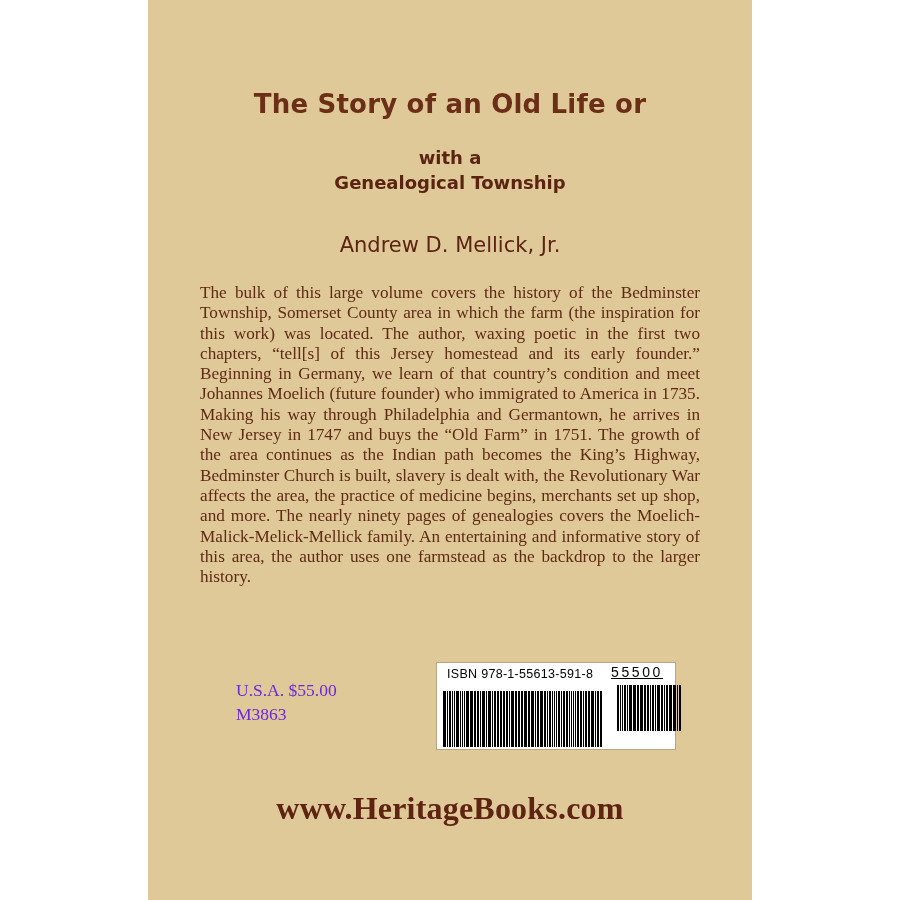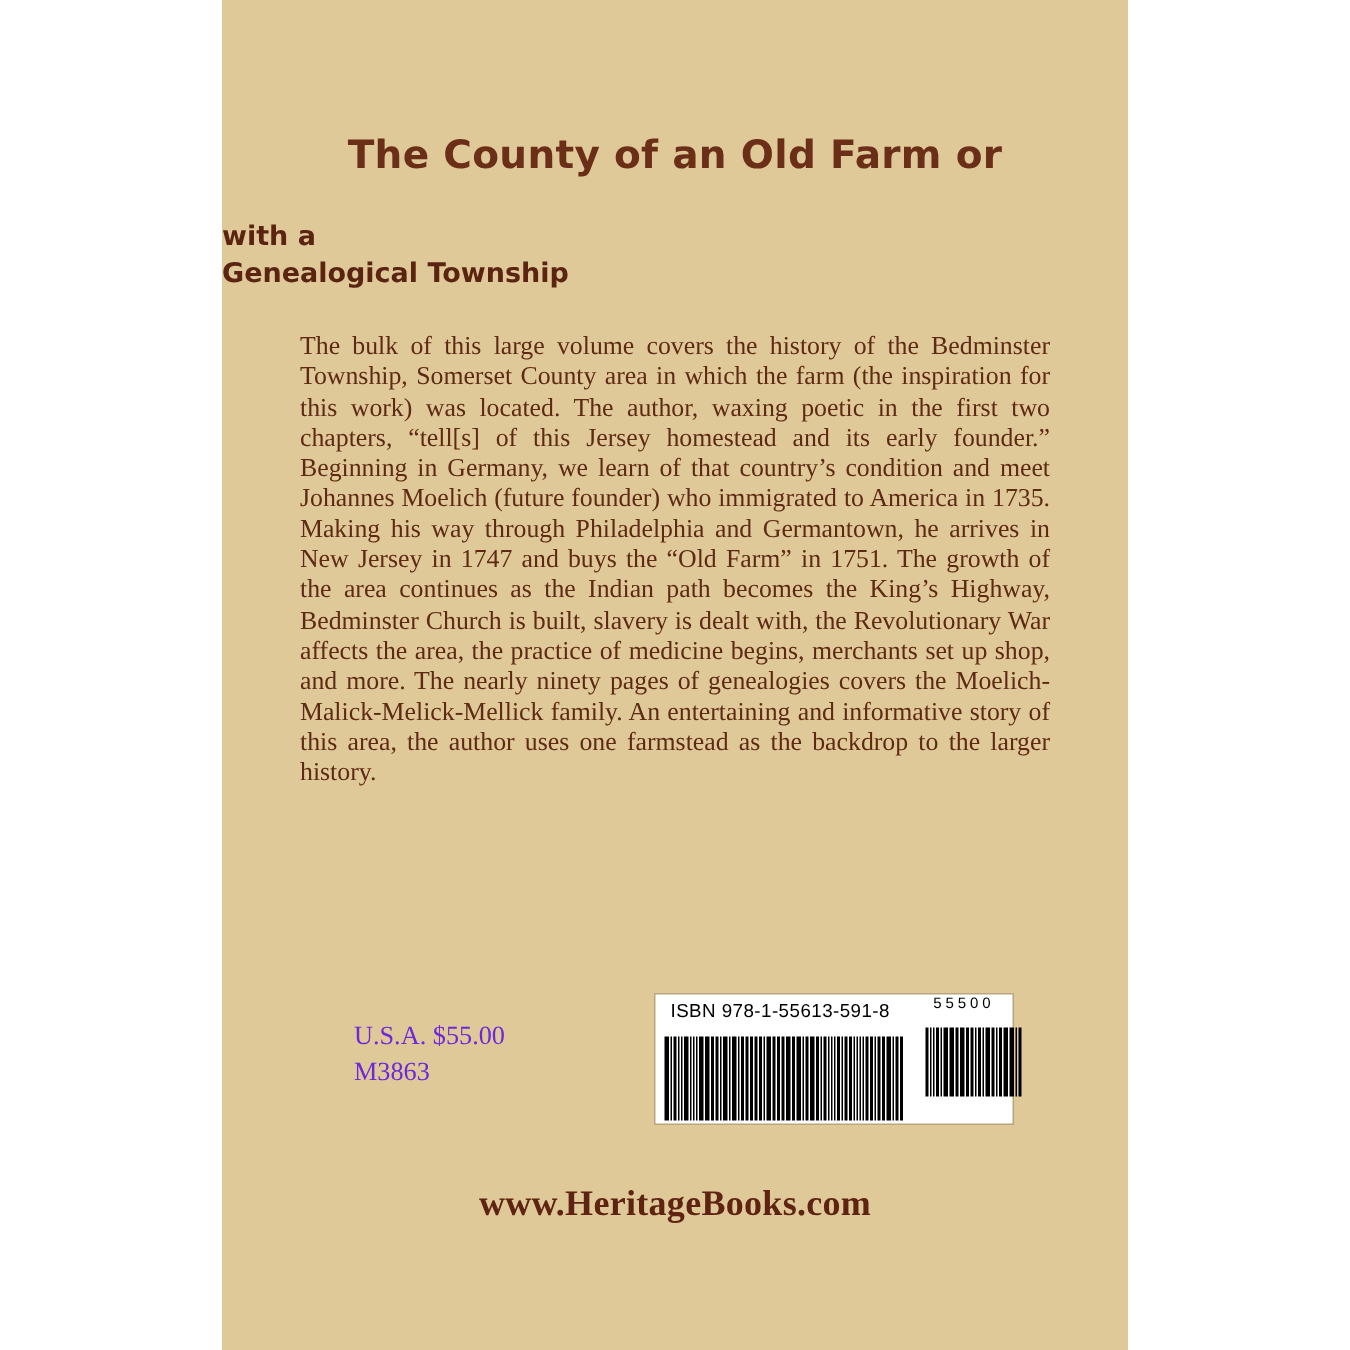--- a/index.html
+++ b/index.html
@@ -36,21 +36,21 @@
     font-family: "DejaVu Sans", sans-serif;
     font-weight: bold;
   }
   .title-line {
     font-size: 26px;
     line-height: 32px;
     letter-spacing: 0.2px;
   }
   .subtitle-block {
     margin-top: 25px;
-    text-align: left;
+    text-align: center;
     color: #5a2411;
     font-family: "DejaVu Sans", sans-serif;
     font-weight: bold;
     font-size: 18px;
     line-height: 25px;
   }
   .author {
     margin-top: 38px;
     text-align: center;
     color: #5a2411;
@@ -103,23 +103,24 @@
   }
   .addon-row {
     position: relative;
     height: 0;
   }
   .addon-digits {
     position: absolute;
     right: 6px;
     top: -19px;
     font-family: "Liberation Sans", sans-serif;
-    font-size: 10px;
+    font-size: 14px;
     letter-spacing: 2.6px;
     color: #000;
+    text-decoration: underline;
   }
   .bars {
     display: flex;
     align-items: flex-end;
     height: 62px;
     margin-top: 2px;
   }
   .bars .bar {
     background: #000;
     margin-right: 1px;
@@ -141,40 +142,41 @@
     margin-left: 2px;
   }
   .website {
     position: absolute;
     left: 0;
     top: 128px;
     width: 604px;
     text-align: center;
     font-family: "Liberation Serif", serif;
     font-weight: bold;
-    font-size: 24px;
+    font-size: 32px;
     color: #5e2411;
     letter-spacing: 0.2px;
   }
 </style>
 </head>
 <body>
 
 <div class="page">
   <div class="cover">
 
     <div class="title-block">
-      <div class="title-line">The County of an Old Farm or</div>
+      <div class="title-line">The Story of an Old Life or</div>
     </div>
 
     <div class="subtitle-block">
       <div>with a</div>
       <div>Genealogical Township</div>
     </div>
 
+    <div class="author">Andrew D. Mellick, Jr.</div>
 
     <div class="blurb">The bulk of this large volume covers the history of the Bedminster Township, Somerset County area in which the farm (the inspiration for this work) was located. The author, waxing poetic in the first two chapters, “tell[s] of this Jersey homestead and its early founder.” Beginning in Germany, we learn of that country’s condition and meet Johannes Moelich (future founder) who immigrated to America in 1735. Making his way through Philadelphia and Germantown, he arrives in New Jersey in 1747 and buys the “Old Farm” in 1751. The growth of the area continues as the Indian path becomes the King’s Highway, Bedminster Church is built, slavery is dealt with, the Revolutionary War affects the area, the practice of medicine begins, merchants set up shop, and more. The nearly ninety pages of genealogies covers the Moelich-Malick-Melick-Mellick family. An entertaining and informative story of this area, the author uses one farmstead as the backdrop to the larger history.</div>
 
     <div class="lower">
 
       <div class="price-block">
         <div>U.S.A.  $55.00</div>
         <div>M3863</div>
       </div>
 

